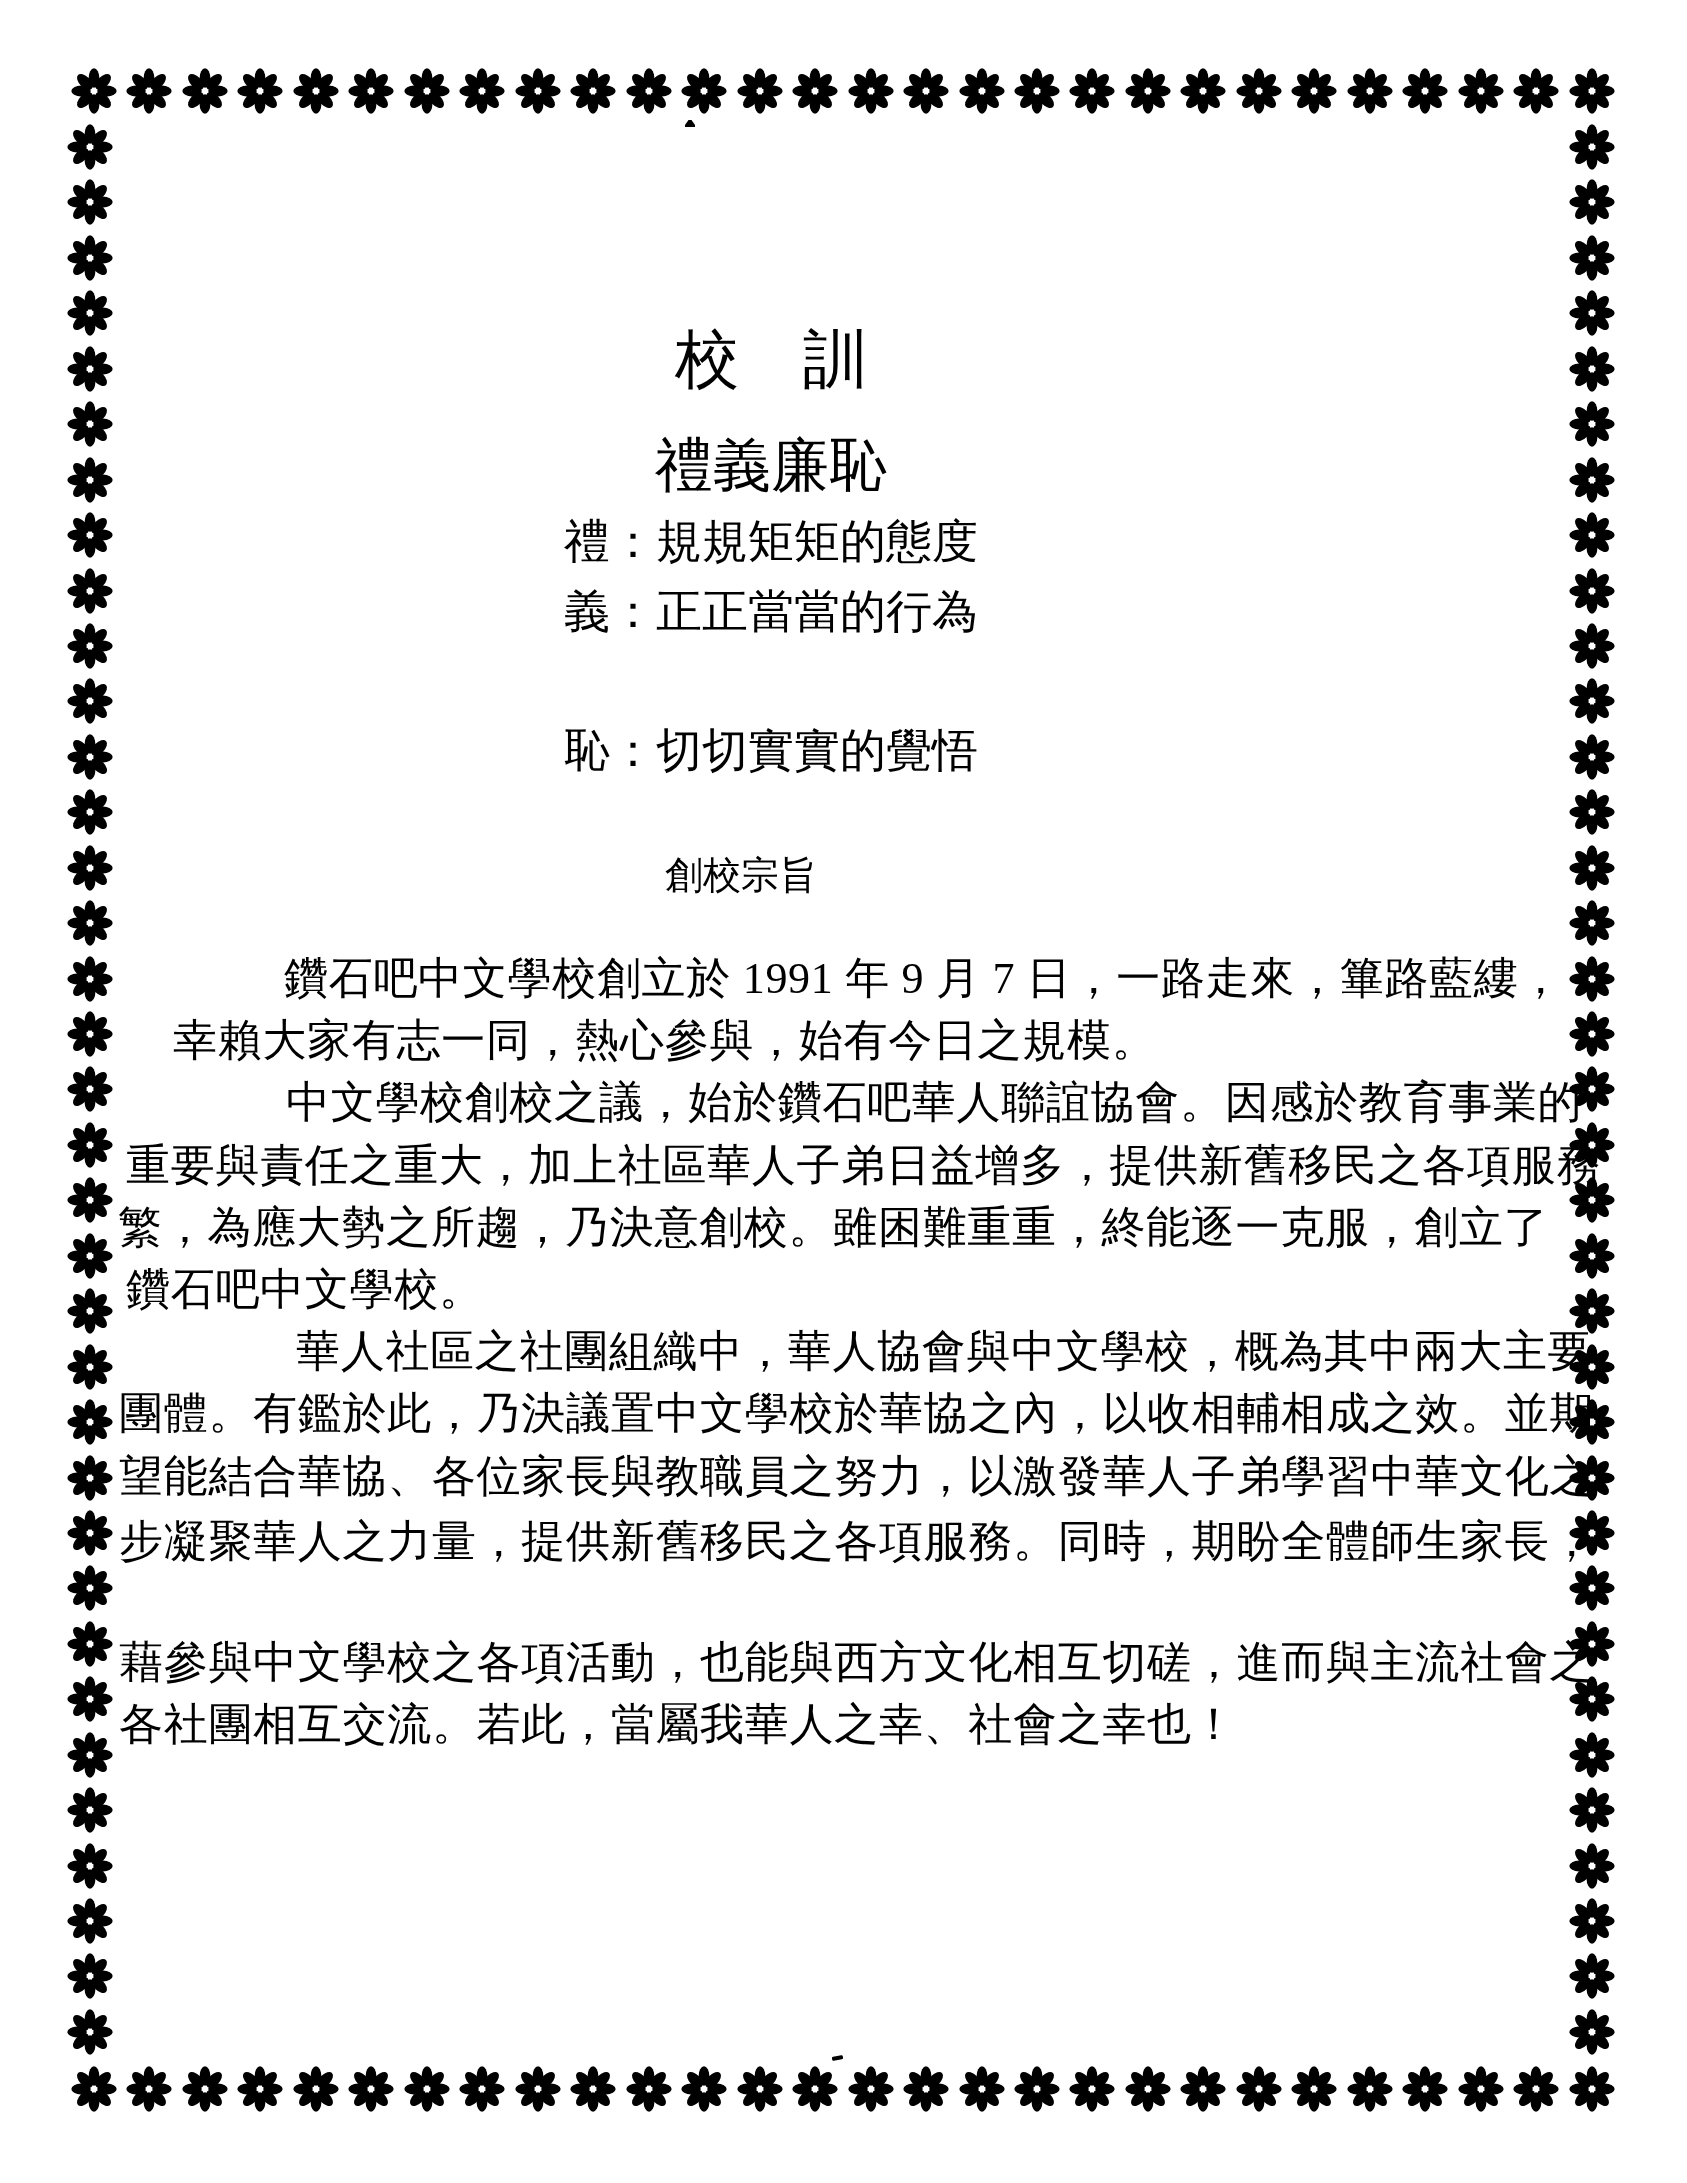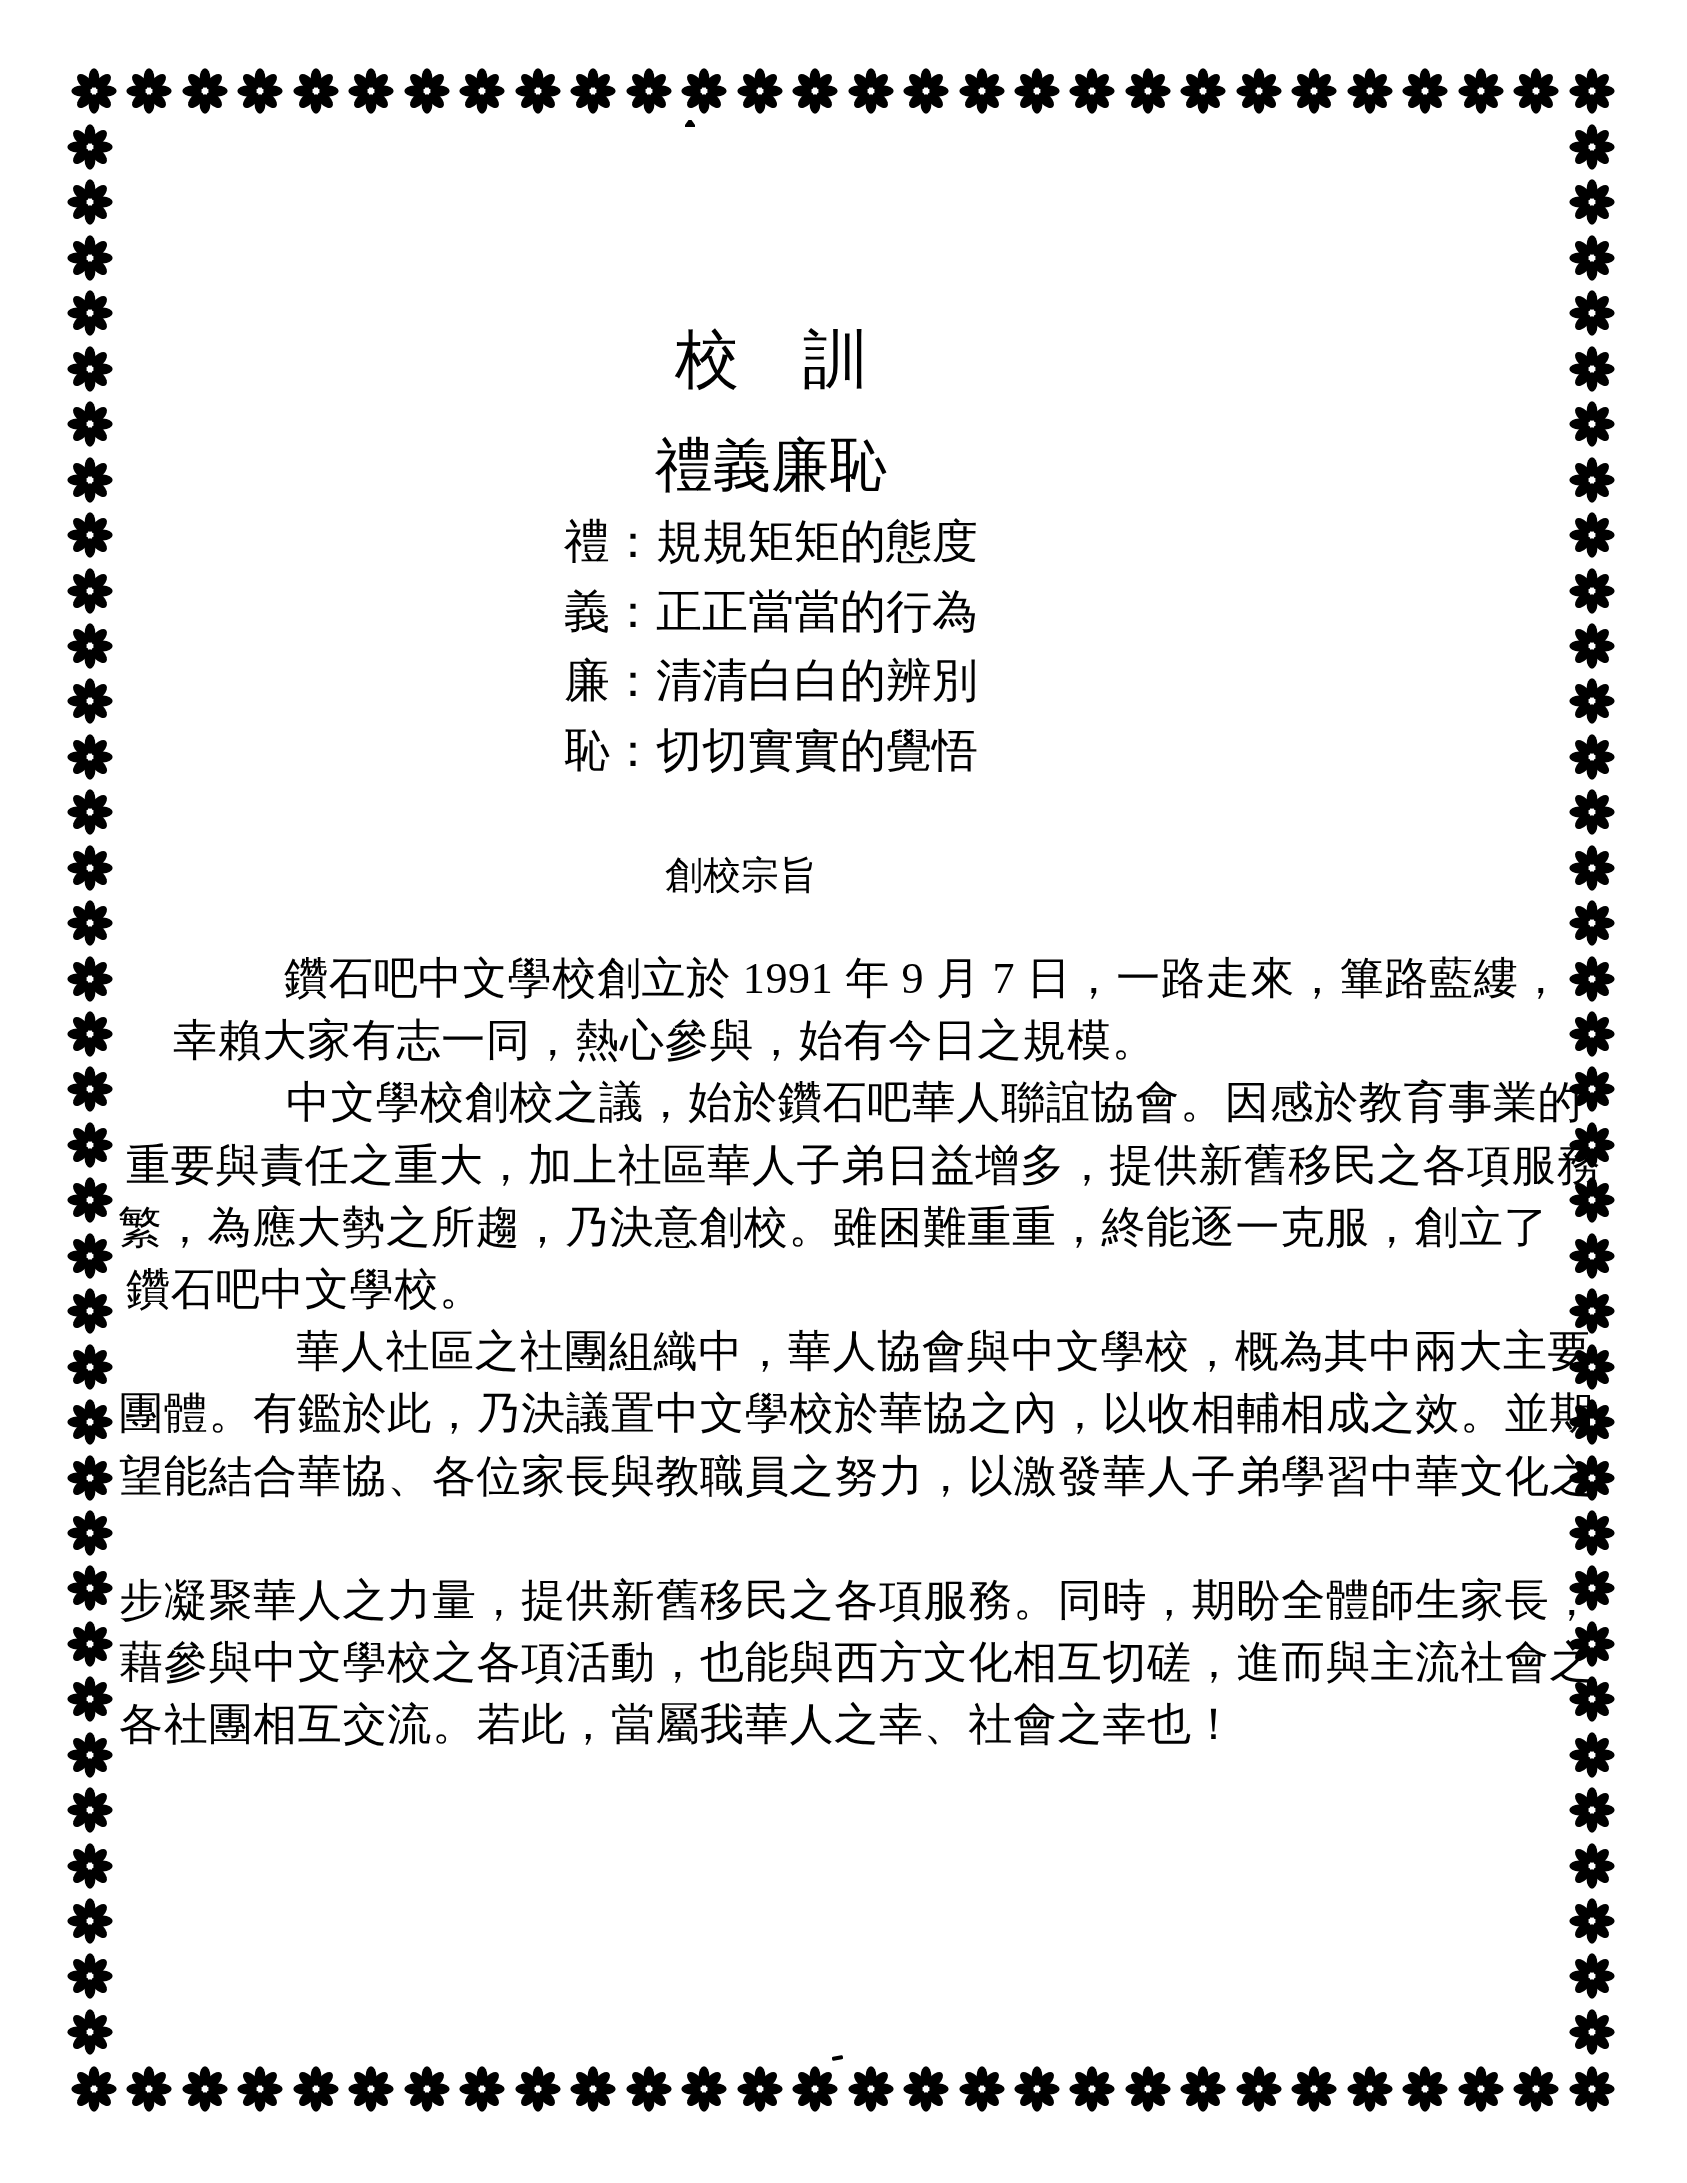--- a/index.html
+++ b/index.html
@@ -53,21 +53,21 @@
   .l01 { top:948px; left:284px; }
   .l02 { top:1010px; left:173px; }
   .l03 { top:1072px; left:286px; }
   .l04 { top:1135px; left:126px; }
   .l05 { top:1197px; left:118px; }
   .l06 { top:1259px; left:126px; }
   .l07 { top:1321px; left:296px; }
   .l08 { top:1383px; left:119px; }
   .l09 { top:1446px; left:119px; }
   .l10 { top:1508px; left:119px; }
-  .l11 { top:1570px; left:119px; }
+  .l11 { top:1511px; left:119px; }
   .l12 { top:1632px; left:119px; }
   .l13 { top:1694px; left:119px; }
 </style>
 </head>
 <body>
 
 <svg width="0" height="0" style="position:absolute">
   <defs>
     <g id="flower8">
       <ellipse cx="32" cy="14" rx="7.5" ry="13.5"></ellipse>
@@ -723,21 +723,20 @@
       </svg>
     </div>
 
   <div class="speck speck-top"></div>
   <div class="speck speck-bottom"></div>
 
   <div class="h-center motto-title">校　訓</div>
   <div class="h-center motto-subtitle">禮義廉恥</div>
   <div class="h-center motto-def def-0">禮：規規矩矩的態度</div>
   <div class="h-center motto-def def-1">義：正正當當的行為</div>
-  <div class="h-center motto-def def-2">廉：清清白白的辨別</div>
   <div class="h-center motto-def def-3">恥：切切實實的覺悟</div>
 
   <div class="h-center mission-heading">創校宗旨</div>
 
   <div class="bl l01">鑽石吧中文學校創立於 1991 年 9 月 7 日，一路走來，篳路藍縷，</div>
   <div class="bl l02">幸賴大家有志一同，熱心參與，始有今日之規模。</div>
 
   <div class="bl l03">中文學校創校之議，始於鑽石吧華人聯誼協會。因感於教育事業的</div>
   <div class="bl l04">重要與責任之重大，加上社區華人子弟日益增多，提供新舊移民之各項服務</div>
   <div class="bl l05">繁，為應大勢之所趨，乃決意創校。雖困難重重，終能逐一克服，創立了</div>

